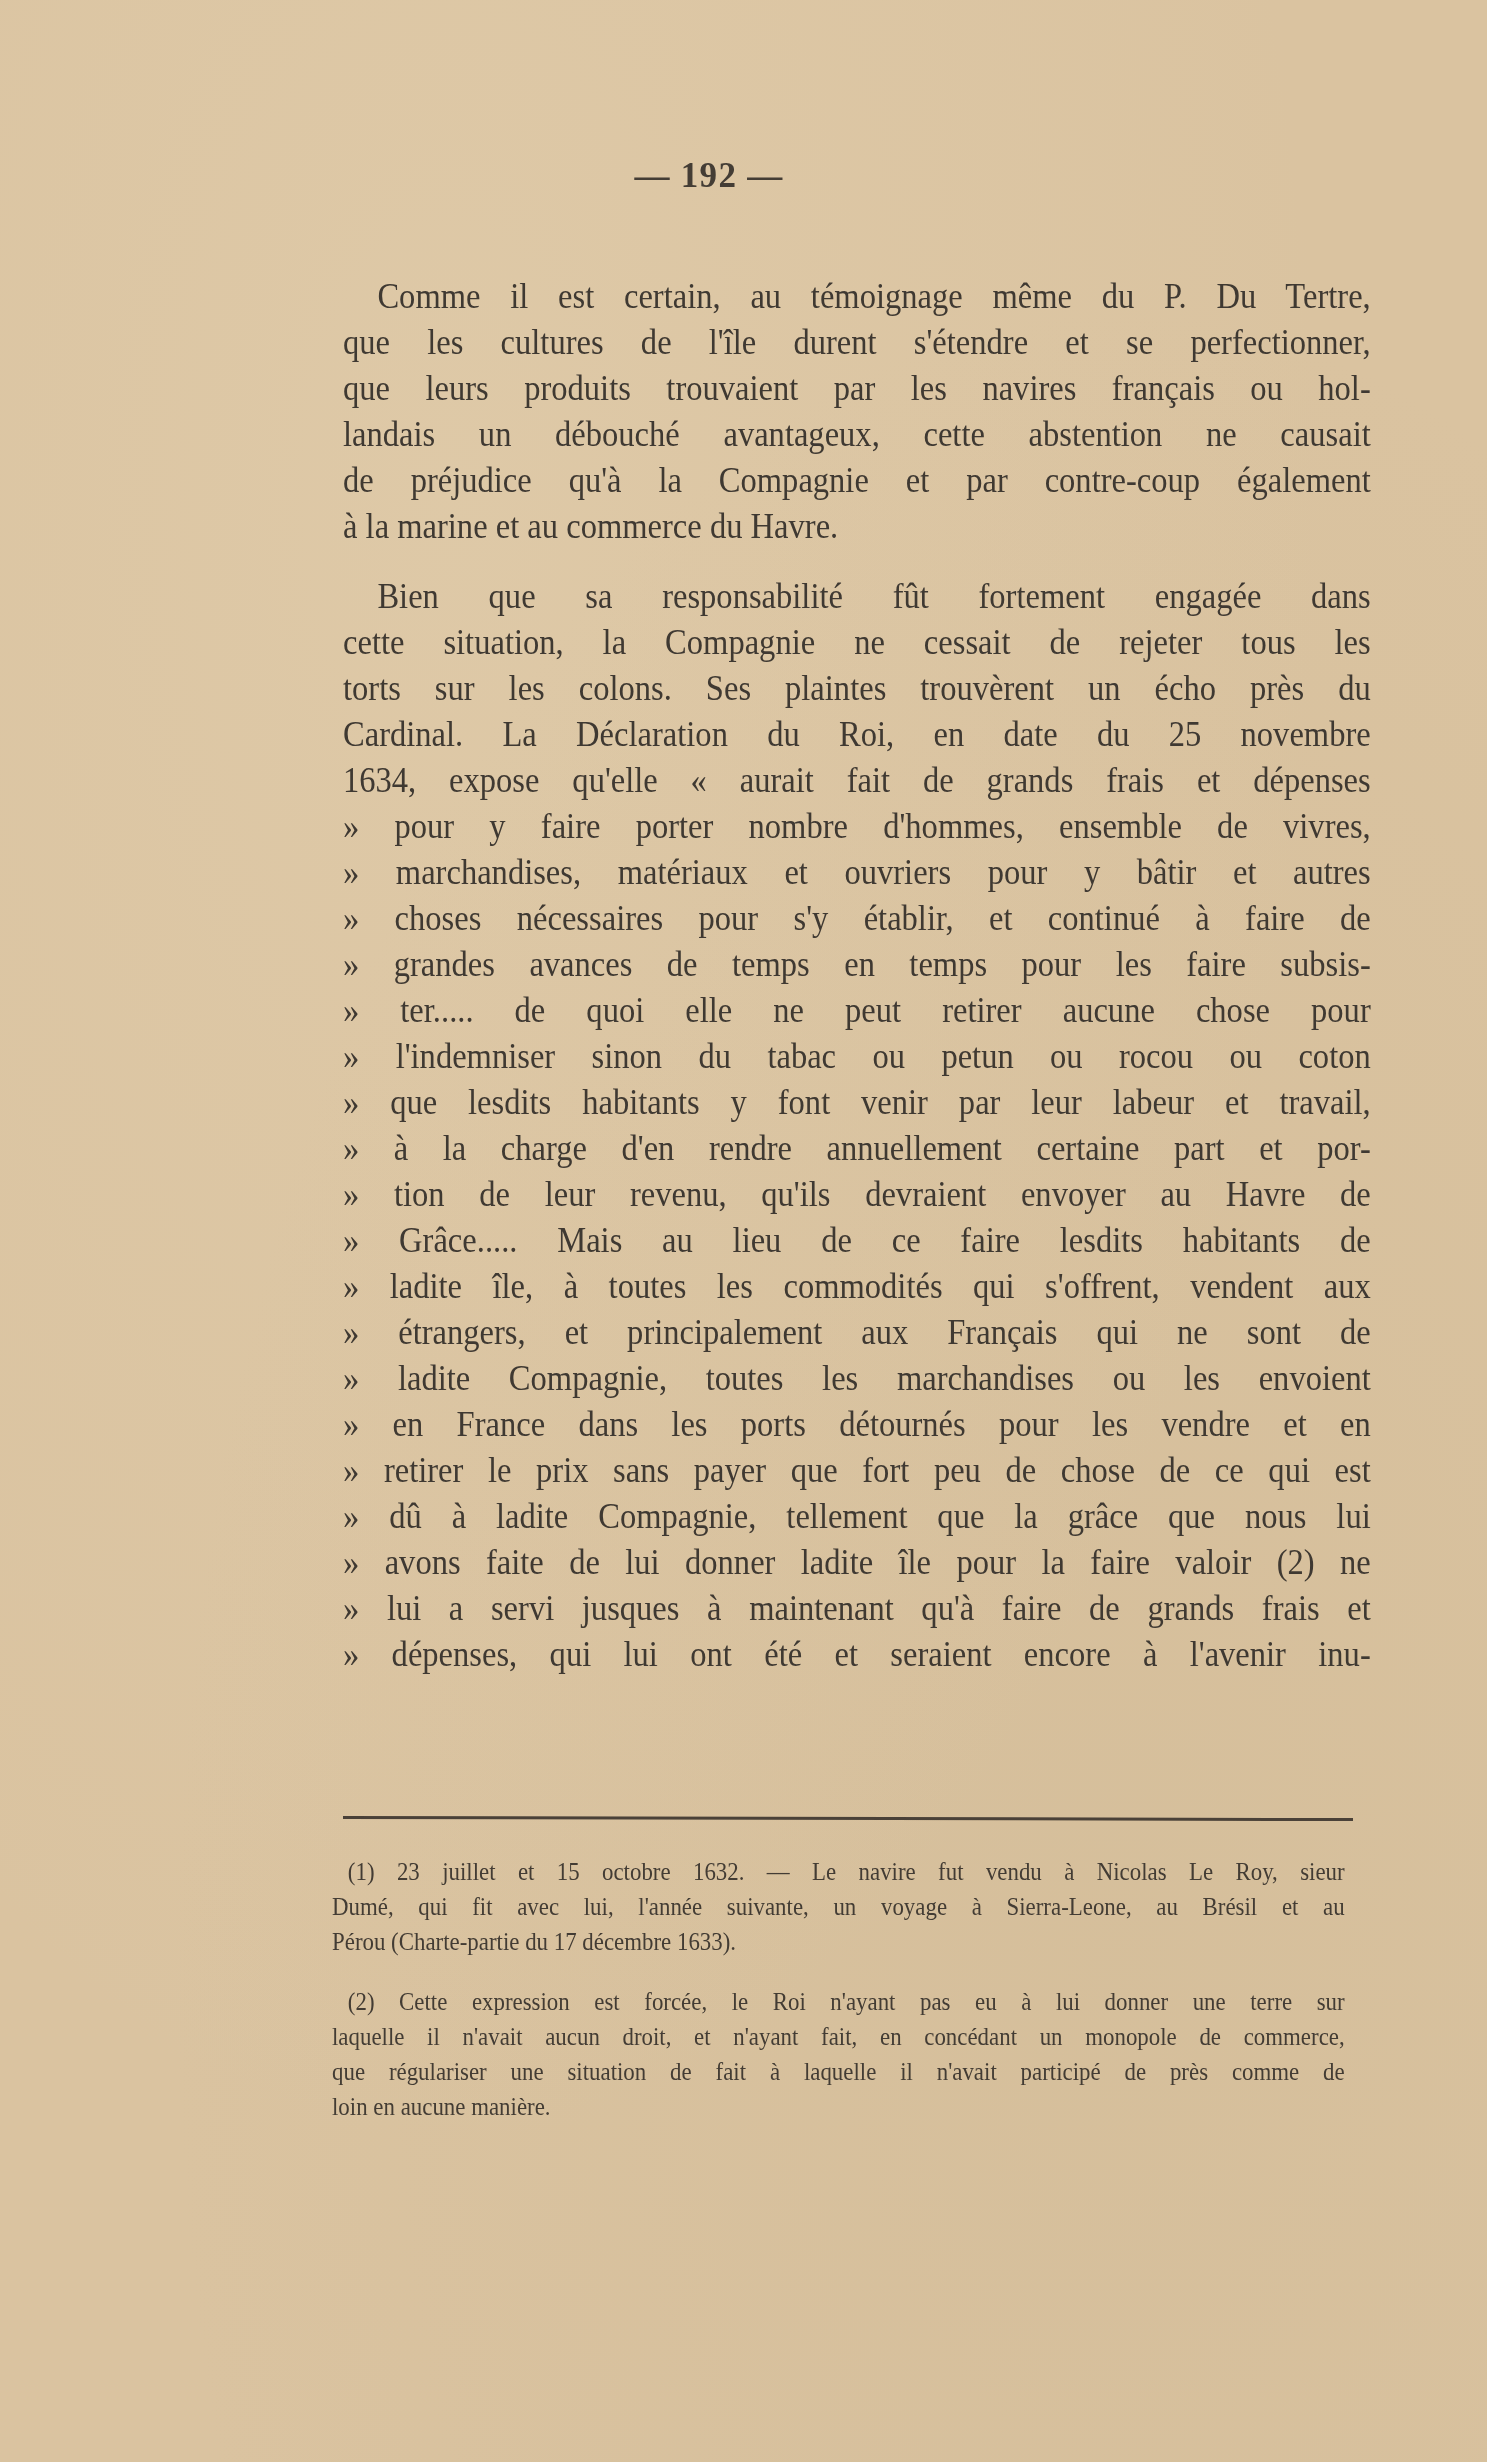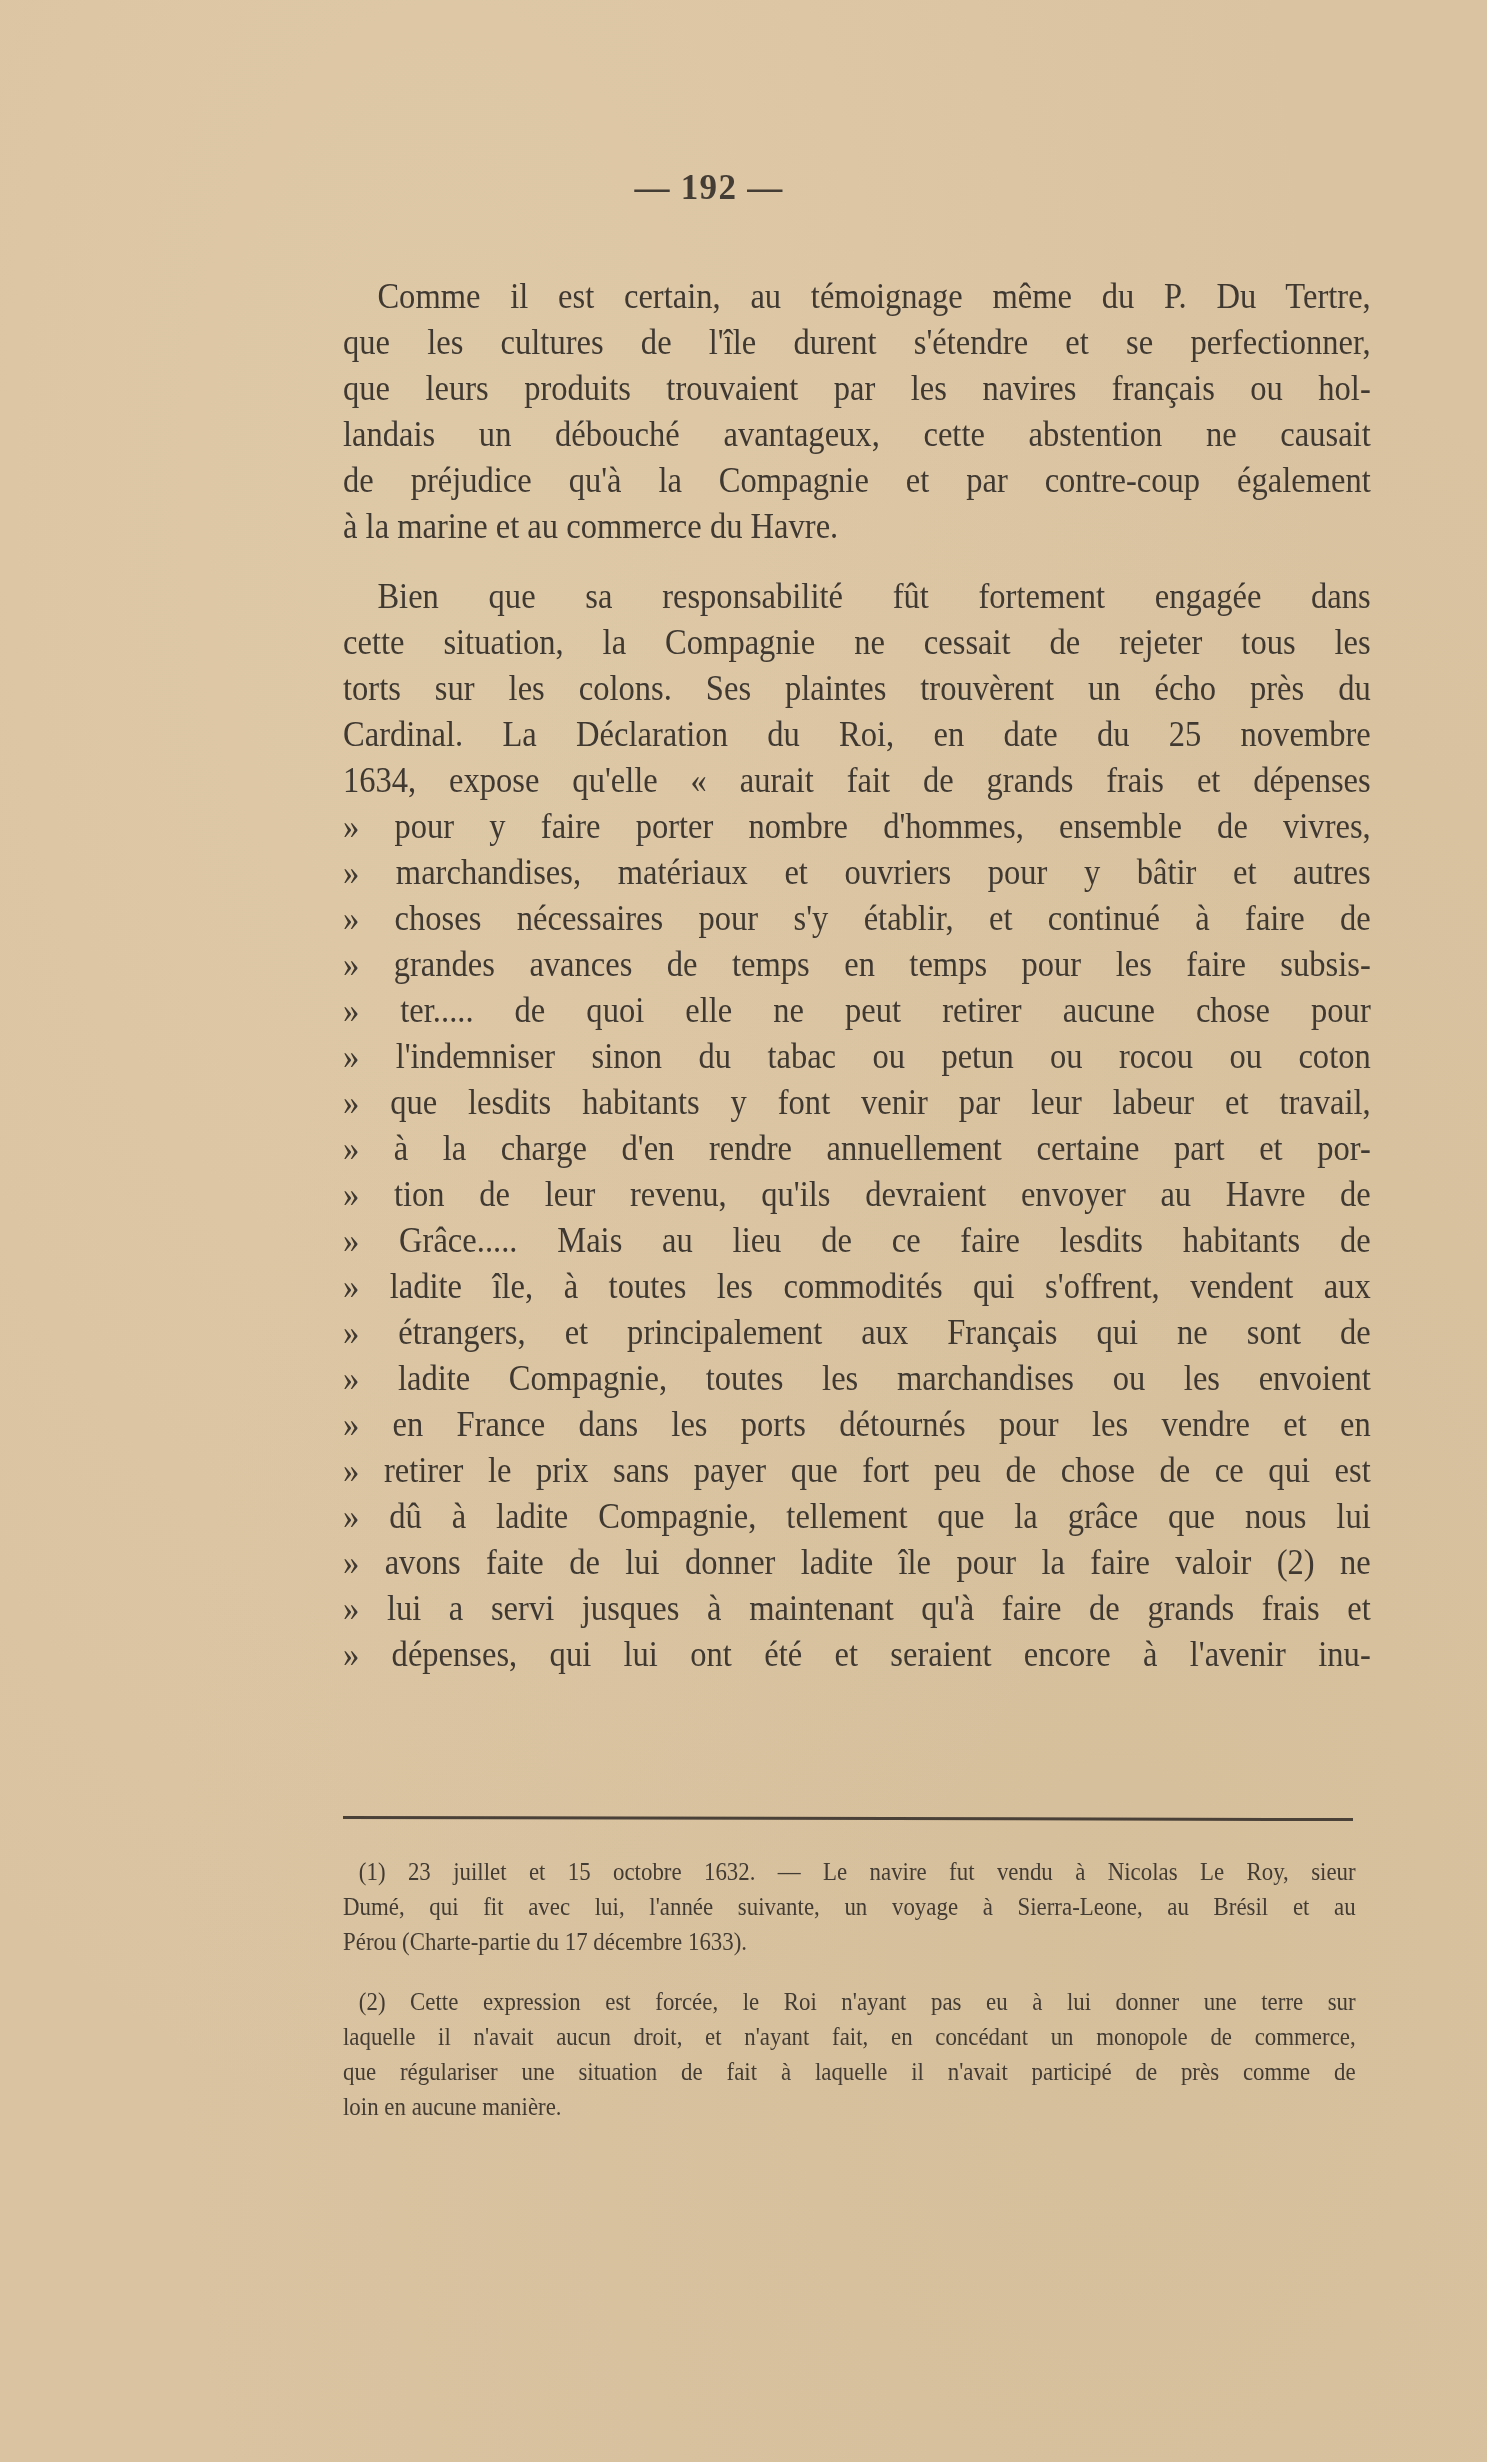--- a/index.html
+++ b/index.html
@@ -11,42 +11,41 @@
       radial-gradient(ellipse at 75% 80%, rgba(200,178,140,0.25), rgba(0,0,0,0) 60%);
     position: relative; overflow: hidden;
     font-family: "DejaVu Serif", "Liberation Serif", serif;
     color: #3f3932;
   }
   .page-number {
     position: absolute; top: 156px; left: 0; width: 1418px;
     text-align: center; font-size: 35px; font-weight: bold; letter-spacing: 1.3px;
     color: #443d35;
     font-family: "Liberation Serif", serif;
-    margin-top: 12px;
   }
   .body-text {
     position: absolute; left: 343px; top: 253px; width: 1028px;
   }
   .line {
     display: block; height: 46px; line-height: 46px;
     font-size: 35px; white-space: nowrap;
     text-align: justify; text-align-last: justify;
     font-family: "Liberation Serif", serif;
     transform: scaleX(0.93); transform-origin: left center; width: 107.5%;
   }
   .line.last { text-align-last: left; }
   .line.indent { padding-left: 37px; box-sizing: border-box; }
   .gap { height: 21px; }
   .gap2 { height: 23.5px; }
   .rule {
     position: absolute; left: 343px; top: 1817px; width: 1010px; height: 3.3px;
     background: #4a4138; transform: rotate(0.12deg);
   }
   .footnotes {
-    position: absolute; left: 343px; top: 1854px; width: 1013px;
+    position: absolute; left: 332px; top: 1854px; width: 1013px;
   }
   .fline {
     display: block; height: 35px; line-height: 35px;
     font-size: 26px; white-space: nowrap;
     text-align: justify; text-align-last: justify;
     font-family: "Liberation Serif", serif;
     transform: scaleX(0.88); transform-origin: left center; width: 113.6%;
     color: #433c34;
   }
   .fline.last { text-align-last: left; }

